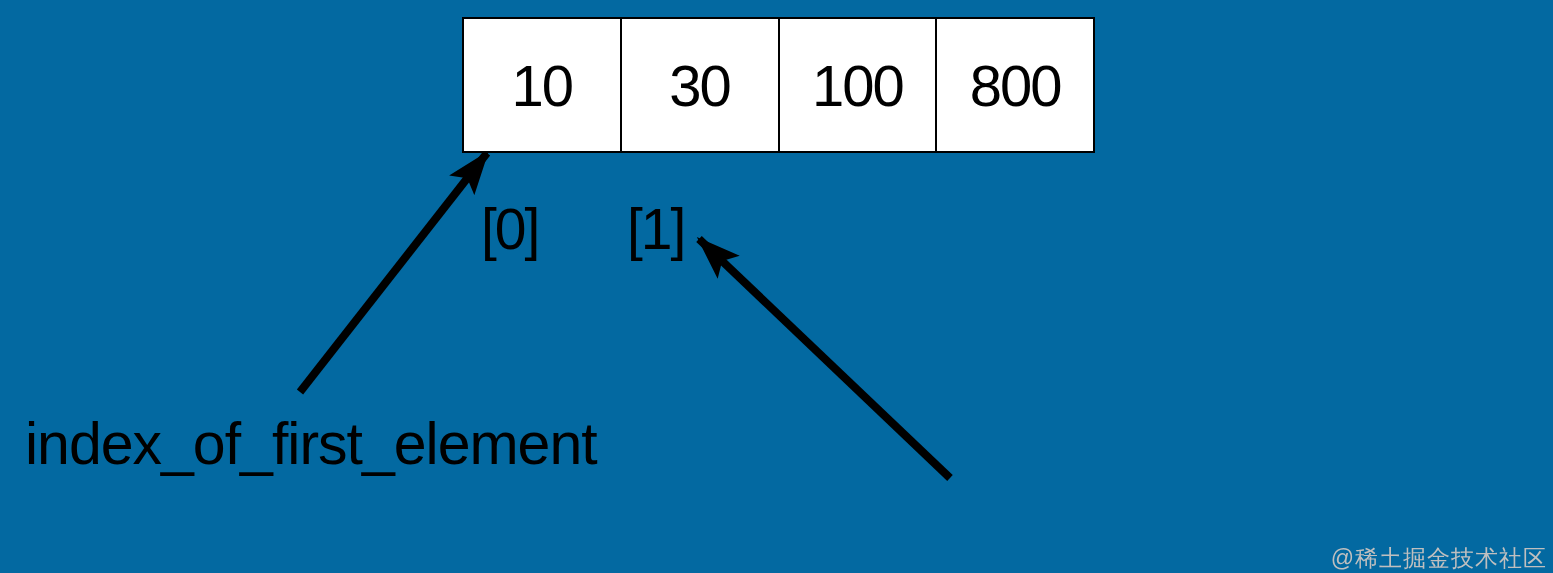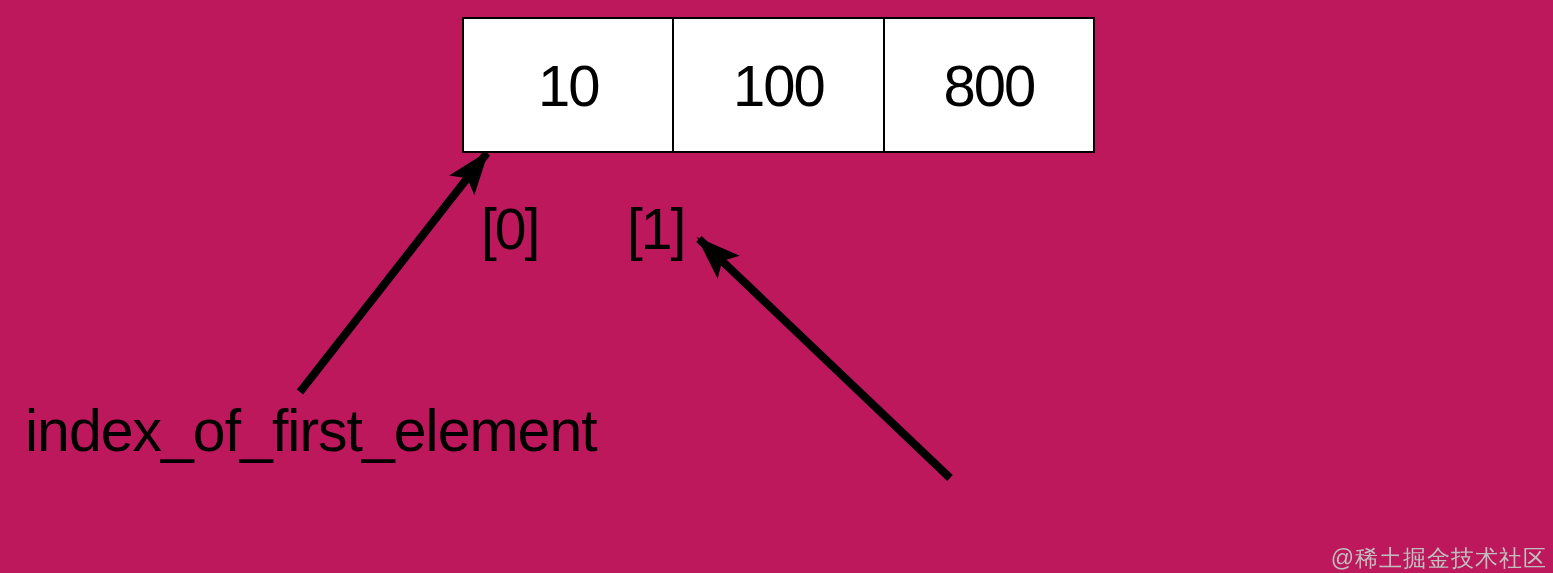--- a/index.html
+++ b/index.html
@@ -4,21 +4,21 @@
 <style>
   html, body {
     margin: 0;
     padding: 0;
     background: #ffffff;
   }
   .canvas {
     position: relative;
     width: 1553px;
     height: 573px;
-    background: #be185d;
+    background: #0369a1;
     overflow: hidden;
     font-family: "Liberation Sans", "DejaVu Sans", sans-serif;
     color: #000000;
   }
   .arrows {
     position: absolute;
     left: 0;
     top: 0;
     width: 1553px;
     height: 573px;
@@ -54,21 +54,21 @@
   }
   .idx0 { left: 481px; top: 201px; }
   .idx1 { left: 627px; top: 201px; }
   .lbl {
     position: absolute;
     font-size: 59px;
     line-height: 1;
     letter-spacing: -1px;
     white-space: nowrap;
   }
-  .lbl-first { left: 25px;  top: 402px; }
+  .lbl-first { left: 25px;  top: 415px; }
   .lbl-last  { left: 935px; top: 494px; }
   .watermark {
     position: absolute;
     right: 6px;
     bottom: 3px;
     font-size: 23px;
     line-height: 1;
     color: #bfbfbf;
     letter-spacing: 1px;
   }
@@ -83,20 +83,21 @@
       <marker id="arrowhead" viewBox="0 0 44 34" refX="41" refY="17" markerWidth="44" markerHeight="34" markerUnits="userSpaceOnUse" orient="auto">
         <path d="M0,1 L44,17 L0,33 L9,17 Z" fill="#000000"></path>
       </marker>
     </defs>
     <line x1="300" y1="392" x2="487" y2="153" stroke="#000000" stroke-width="8" marker-end="url(#arrowhead)"></line>
     <line x1="950" y1="478" x2="699" y2="239" stroke="#000000" stroke-width="8" marker-end="url(#arrowhead)"></line>
   </svg>
 
   <div class="array">
     <div class="cell">10</div>
+    <div class="cell">30</div>
     <div class="cell">100</div>
     <div class="cell">800</div>
   </div>
 
   <div class="idx idx0">[0]</div>
   <div class="idx idx1">[1]</div>
 
   <div class="lbl lbl-first">index_of_first_element</div>
 
   <div class="watermark">@稀土掘金技术社区</div>

